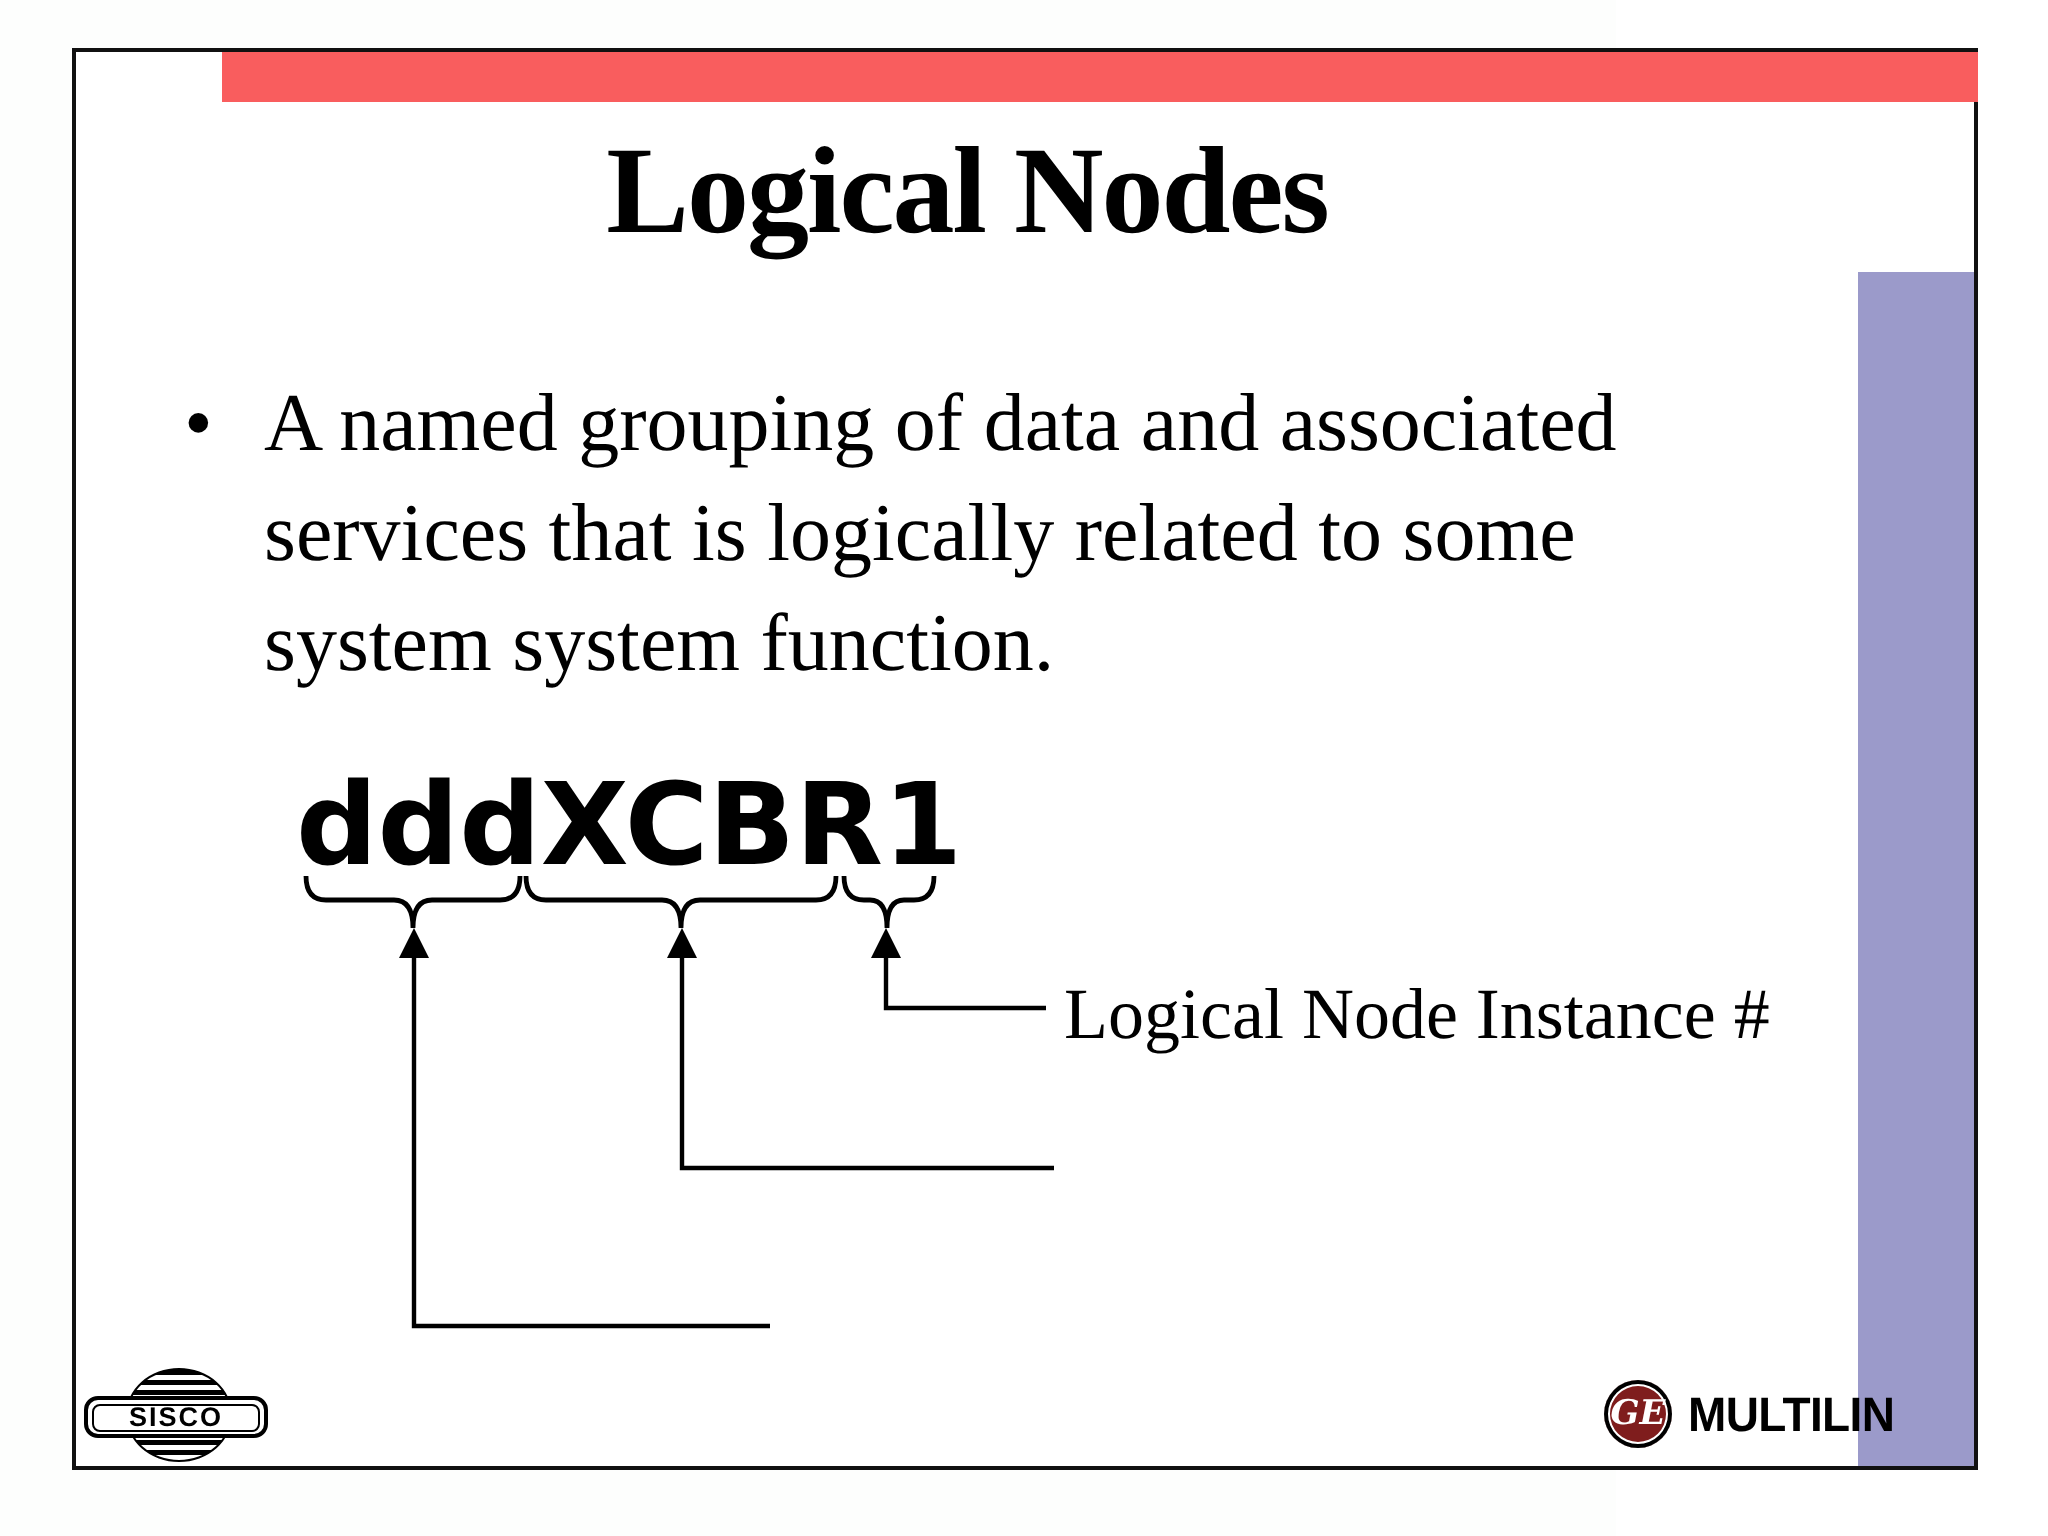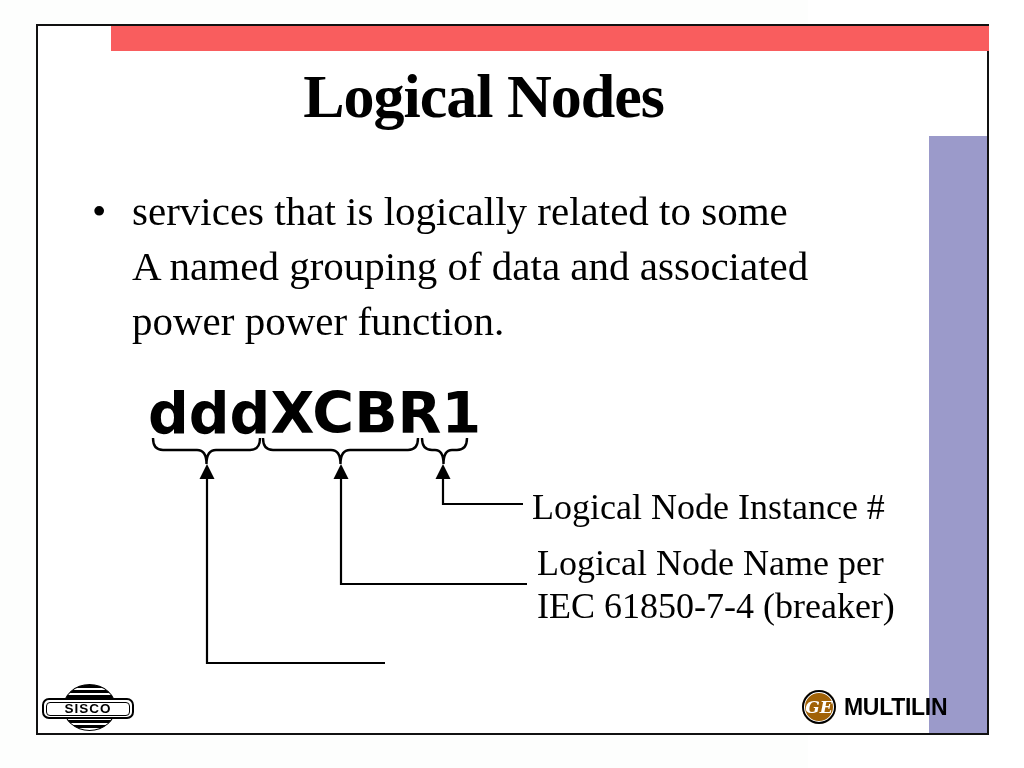--- a/index.html
+++ b/index.html
@@ -73,21 +73,21 @@
     padding: 0 17px; height: 14px; display: flex; align-items: center;
   }
   .sisco-text {
     font-family: "Liberation Sans", sans-serif; font-weight: bold;
     font-size: 13.5px; letter-spacing: 1px; line-height: 12px;
   }
   
   .ge-logo { position: absolute; left: 802px; top: 690px; width: 130px; height: 36px; }
   .ge-monogram {
     position: absolute; left: 0; top: 0; width: 34px; height: 34px;
-    background: #a16207; border-radius: 50%;
+    background: #7f1d1d; border-radius: 50%;
     display: flex; align-items: center; justify-content: center;
     box-shadow: inset 0 0 0 2px #000, inset 0 0 0 3px #fff;
   }
   .ge-monogram span {
     color: #fff; font-family: "DejaVu Serif", serif; font-style: italic;
     font-weight: bold; font-size: 17px; line-height: 17px;
   }
   .multilin-wordmark {
     position: absolute; left: 42px; top: 8px;
     font-family: "Liberation Sans", sans-serif; font-weight: bold;
@@ -102,23 +102,23 @@
 
   <div class="slide-frame"></div>
 
   <div class="top-accent-bar"></div>
   <div class="right-accent-bar"></div>
 
   <div class="page-title">Logical Nodes</div>
 
   <div class="bullet-marker">•</div>
   <div class="bullet-text">
+    <div>A named grouping of data and associated</div>
     <div>services that is logically related to some</div>
-    <div>A named grouping of data and associated</div>
-    <div>power power function.</div>
+    <div>system system function.</div>
   </div>
 
   <div class="logical-node-term">dddXCBR1</div>
 
   <svg class="connectors" viewBox="0 0 1024 768" xmlns="http://www.w3.org/2000/svg">
 
     <path d="M153,438 Q153,450 163,450 L197,450 Q206.5,450 206.5,464 Q206.5,450 216,450 L250,450 Q260,450 260,438" fill="none" stroke="#000" stroke-width="2.4"></path>
     <path d="M263,438 Q263,450 273,450 L331,450 Q340.5,450 340.5,464 Q340.5,450 350,450 L408,450 Q418,450 418,438" fill="none" stroke="#000" stroke-width="2.4"></path>
     <path d="M422,438 Q422,450 432,450 L435,450 Q443.5,450 443.5,464 Q443.5,450 452,450 L457,450 Q467,450 467,438" fill="none" stroke="#000" stroke-width="2.4"></path>
 
@@ -126,24 +126,20 @@
     <polygon points="341,464 333.5,479 348.5,479" fill="#000"></polygon>
     <polygon points="443,464 435.5,479 450.5,479" fill="#000"></polygon>
 
     <polyline points="443,478 443,504 523,504" fill="none" stroke="#000" stroke-width="2.2"></polyline>
     <polyline points="341,478 341,584 527,584" fill="none" stroke="#000" stroke-width="2.2"></polyline>
     <polyline points="207,478 207,663 385,663" fill="none" stroke="#000" stroke-width="2.2"></polyline>
   </svg>
 
   <div class="diagram-label label-instance">Logical Node Instance #</div>
 
-  <div class="diagram-label label-name">
-    <div>Logical Node Name per</div>
-    <div>IEC 61850-7-4 (breaker)</div>
-  </div>
 
 
   <div class="sisco-logo">
     <div class="sisco-globe"></div>
     <div class="sisco-box">
       <div class="sisco-box-inner">
         <span class="sisco-text">SISCO</span>
       </div>
     </div>
   </div>

